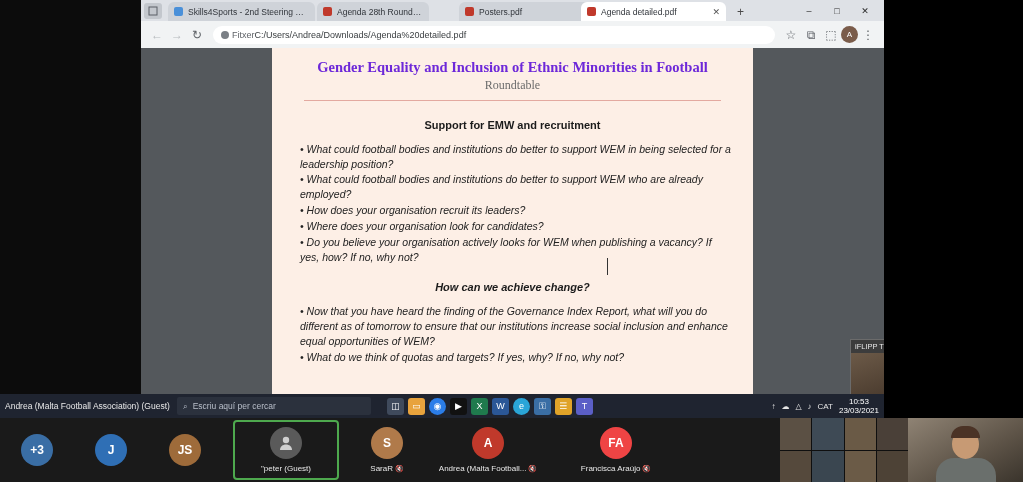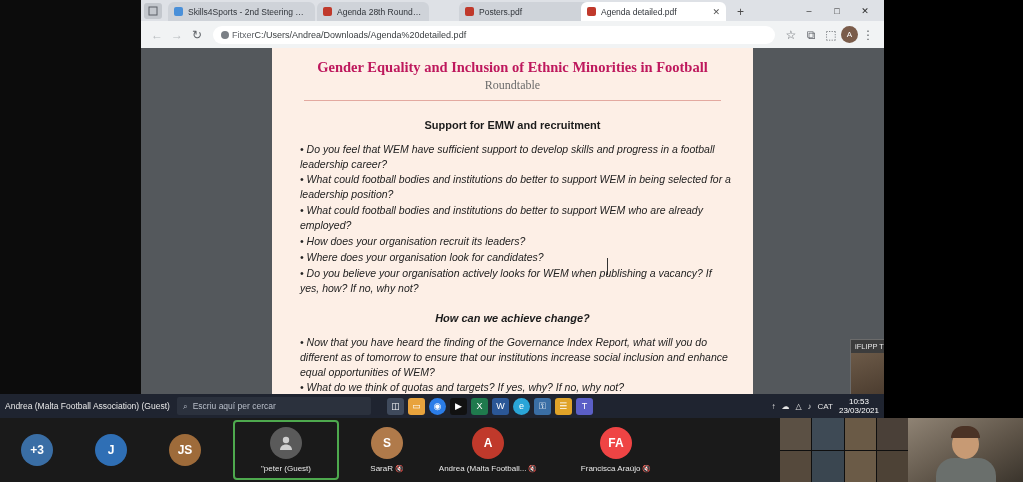--- a/index.html
+++ b/index.html
@@ -31,21 +31,21 @@
            padding:0 8px;box-sizing:border-box;font-size:9px;color:#3c4043;}
   .omni-badge{display:flex;align-items:center;color:#5f6368;font-size:9px;}
   .omni-badge .dot{width:8px;height:8px;border-radius:50%;background:#7a7f85;margin-right:3px;}
   .avatarbtn{width:17px;height:17px;border-radius:50%;background:#7a5c4a;display:flex;align-items:center;justify-content:center;
              color:#fff;font-size:8px;}
 
   
   .pdfarea{position:absolute;left:0;top:48px;right:0;bottom:0;background:#54585c;}
   .page{position:absolute;left:131px;top:0;width:481px;bottom:0;background:#fdefe6;}
   .pagetitle{margin:11px 22px 0;text-align:center;font-family:"Liberation Serif",serif;font-weight:bold;
-             font-size:14.5px;color:#be185d;line-height:1.15;}
+             font-size:14.5px;color:#6d28d9;line-height:1.15;}
   .pagesub{text-align:center;font-family:"Liberation Serif",serif;font-size:12px;color:#6b6b6b;margin-top:2px;}
   .rule{height:1px;background:#e3a9a0;margin:7px 32px 0;}
   .secthead{text-align:center;font-weight:bold;font-size:11px;color:#1b1b1b;margin-top:18px;font-family:"Liberation Sans",sans-serif;}
   .secthead.italic{font-style:italic;}
   .bullets{margin:11px 22px 0 28px;font-size:10.5px;color:#222;font-style:italic;line-height:1.42;}
   .bullets div{margin-bottom:1px;}
   .caret{position:absolute;left:466px;top:210px;width:1px;height:17px;background:#333;}
 
   
   .vidtile{position:absolute;left:709px;top:291px;width:166px;height:101px;background:#2b2b2b;border:1px solid #6b6b6b;box-sizing:border-box;}
@@ -145,21 +145,20 @@
       </div>
 
       <div class="pdfarea">
         <div class="page">
           <div class="pagetitle">Gender Equality and Inclusion of Ethnic Minorities in Football</div>
           <div class="pagesub">Roundtable</div>
           <div class="rule"></div>
 
           <div class="secthead">Support for EMW and recruitment</div>
           <div class="bullets">
-            <div>• Do you feel that WEM have sufficient support to develop skills and progress in a football leadership career?</div>
             <div>• What could football bodies and institutions do better to support WEM in being selected for a leadership position?</div>
             <div>• What could football bodies and institutions do better to support WEM who are already employed?</div>
             <div>• How does your organisation recruit its leaders?</div>
             <div>• Where does your organisation look for candidates?</div>
             <div>• Do you believe your organisation actively looks for WEM when publishing a vacancy? If yes, how? If no, why not?</div>
           </div>
 
           <div class="secthead italic" style="margin-top:16px;">How can we achieve change?</div>
           <div class="bullets">
             <div>• Now that you have heard the finding of the Governance Index Report, what will you do different as of tomorrow to ensure that our institutions increase social inclusion and enhance equal opportunities of WEM?</div>

